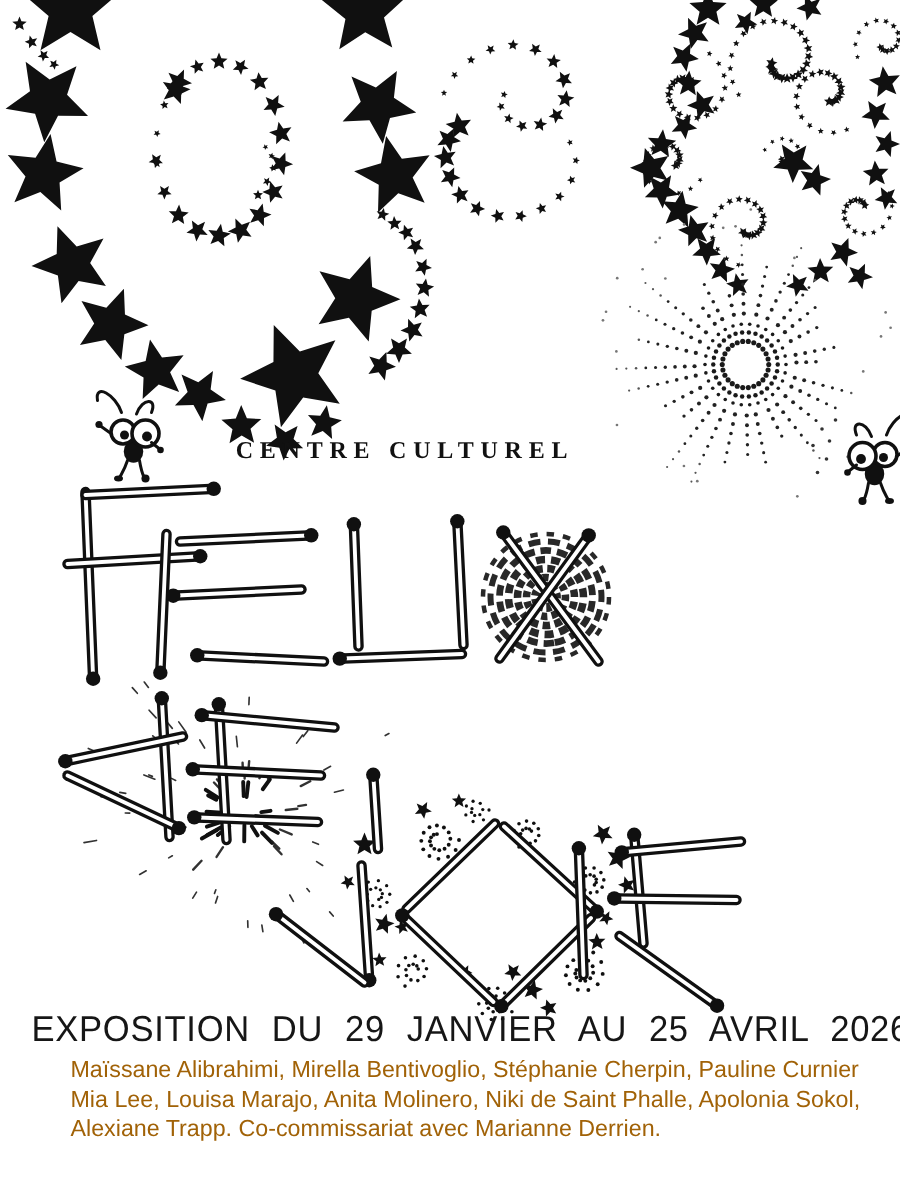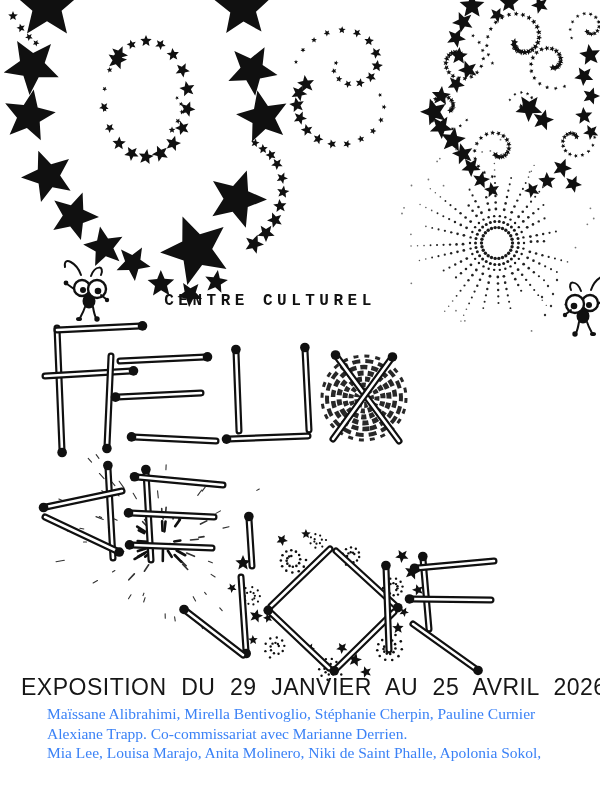--- a/index.html
+++ b/index.html
@@ -1,29 +1,29 @@
 <!DOCTYPE html>
 <html><head>
 <meta charset="utf-8">
 <style>
   html,body{margin:0;padding:0;background:#888;}
   .poster{position:relative;width:600px;height:800px;background:#ffffff;overflow:hidden;
           font-family:"Liberation Sans",sans-serif;}
   .poster svg{position:absolute;left:0;top:0;}
   .venue{position:absolute;left:120px;top:291px;width:300px;text-align:center;
-         font-family:Liberation Mono, monospace;font-weight:700;font-size:16px;
+         font-family:Liberation Serif, serif;font-weight:700;font-size:16px;
          letter-spacing:4.5px;line-height:20px;color:#111;}
   .venue div{white-space:nowrap;}
   .expo{position:absolute;left:21px;top:673px;width:560px;white-space:nowrap;
         font-family:"Liberation Sans",sans-serif;font-weight:400;font-size:24px;
         letter-spacing:0.5px;word-spacing:8px;color:#161616;transform:scaleX(0.96);
         transform-origin:left top;}
   .credits{position:absolute;left:47px;top:704px;width:540px;
-           font-family:Liberation Serif, serif;font-size:15.5px;line-height:19.5px;
-           color:#3b82f6;}
+           font-family:Liberation Sans, sans-serif;font-size:15.5px;line-height:19.5px;
+           color:#a16207;}
   .credits div{white-space:nowrap;}
 </style>
 </head>
 <body>
 
 <div class="poster">
   <svg id="art" width="600" height="800" viewBox="0 0 600 800">
     <g id="g-arc">
         <polygon points="47.0,-28.0 56.0,-6.4 79.3,-4.5 61.6,10.7 67.0,33.5 47.0,21.3 27.0,33.5 32.4,10.7 14.7,-4.5 38.0,-6.4 " fill="#101010"></polygon>
         <polygon points="51.0,44.1 44.7,63.1 58.7,77.3 38.7,77.2 29.5,94.9 23.4,75.8 3.7,72.5 20.0,60.9 17.1,41.1 33.1,53.0 " fill="#101010"></polygon>
@@ -960,16 +960,16 @@
   </svg>
 
   <div class="venue">
     <div>CENTRE CULTUREL</div>
   </div>
 
   <div class="expo">EXPOSITION DU 29 JANVIER AU 25 AVRIL 2026</div>
 
   <div class="credits">
     <div>Maïssane Alibrahimi, Mirella Bentivoglio, Stéphanie Cherpin, Pauline Curnier</div>
+    <div>Mia Lee, Louisa Marajo, Anita Molinero, Niki de Saint Phalle, Apolonia Sokol,</div>
     <div>Alexiane Trapp. Co-commissariat avec Marianne Derrien.</div>
-    <div>Mia Lee, Louisa Marajo, Anita Molinero, Niki de Saint Phalle, Apolonia Sokol,</div>
   </div>
 </div>
 
 </body></html>

